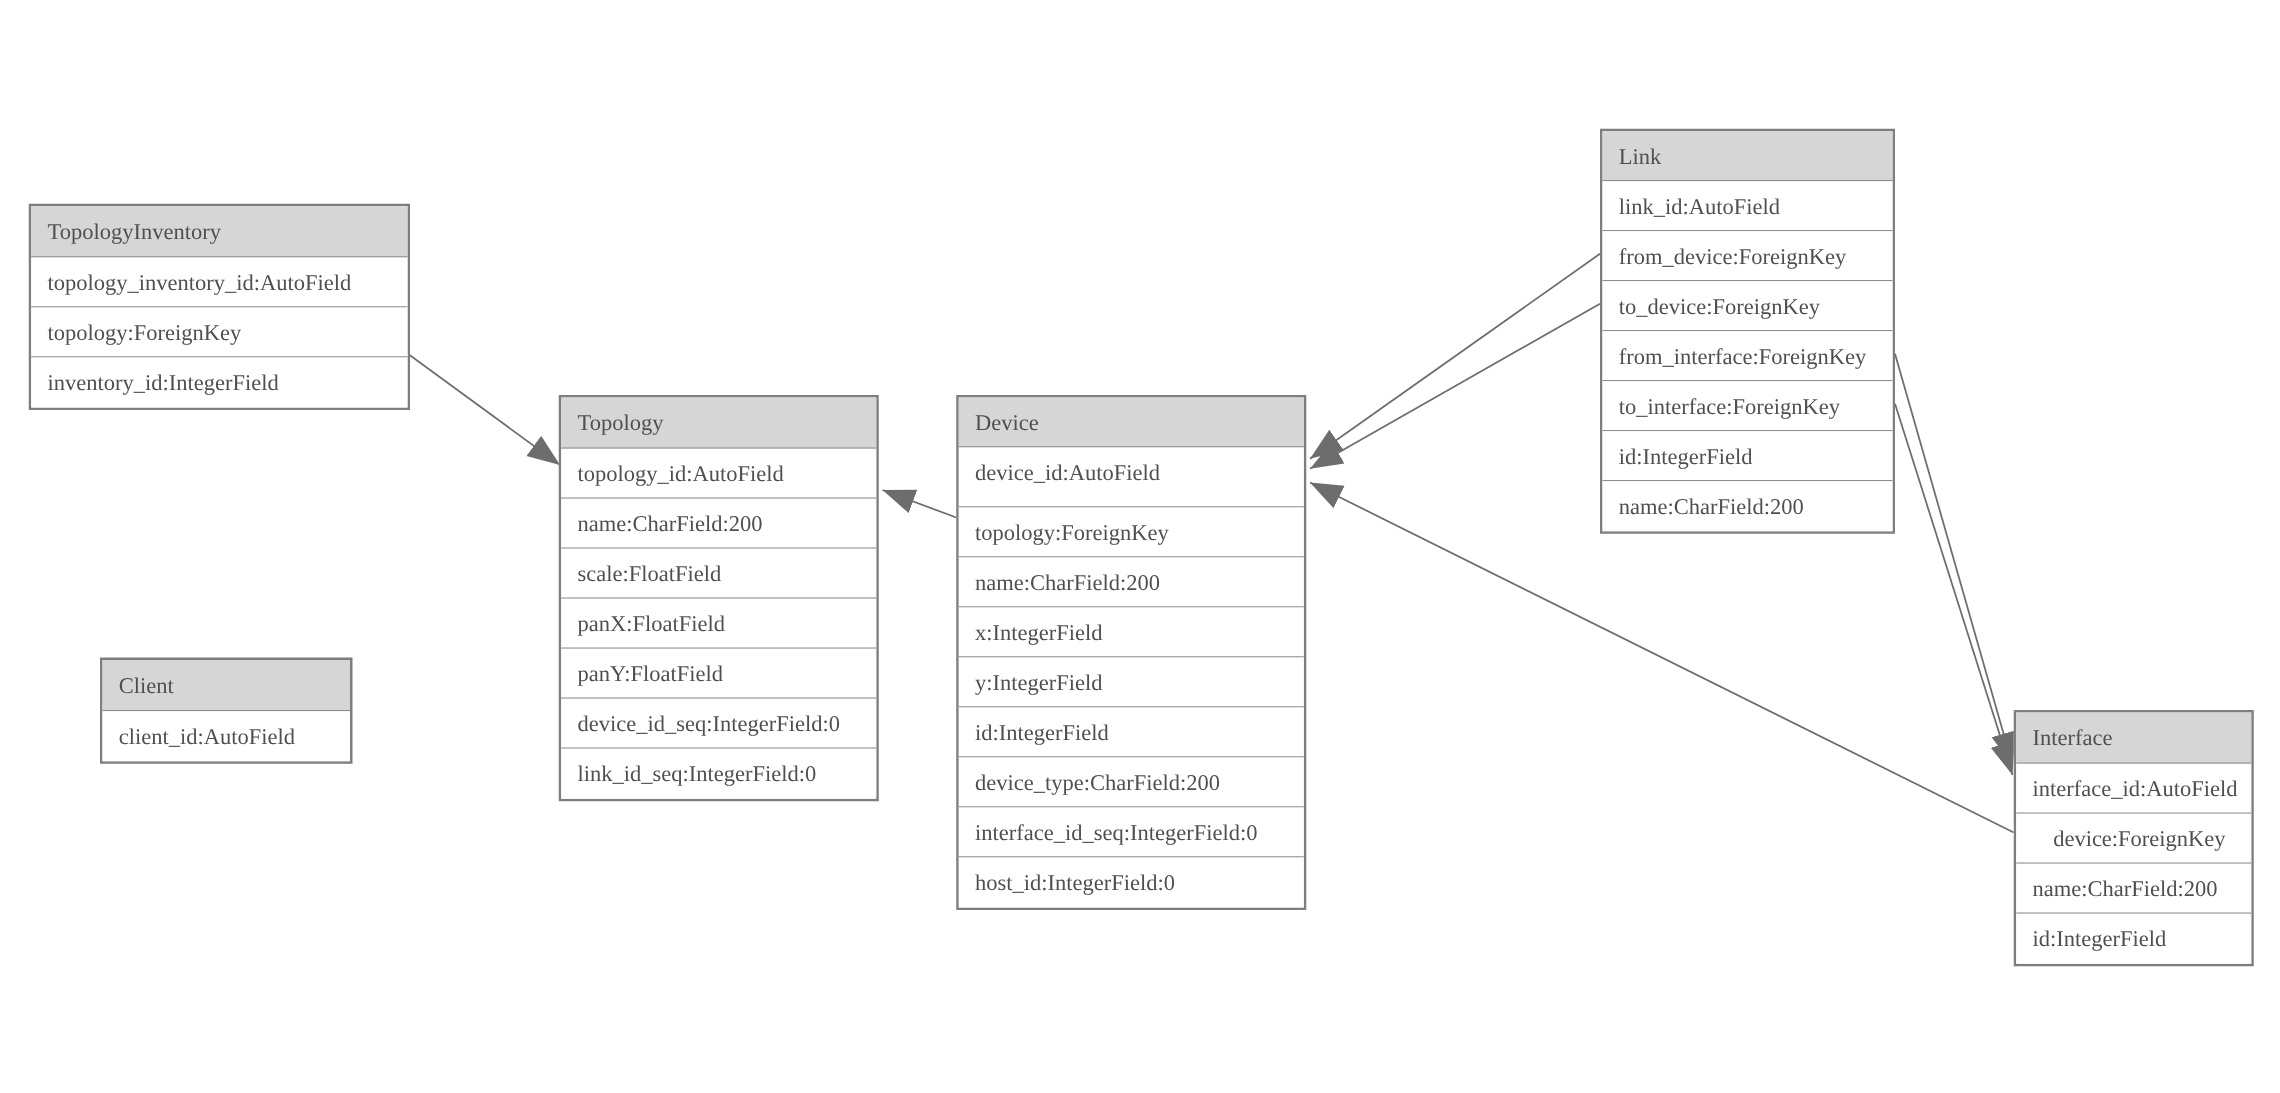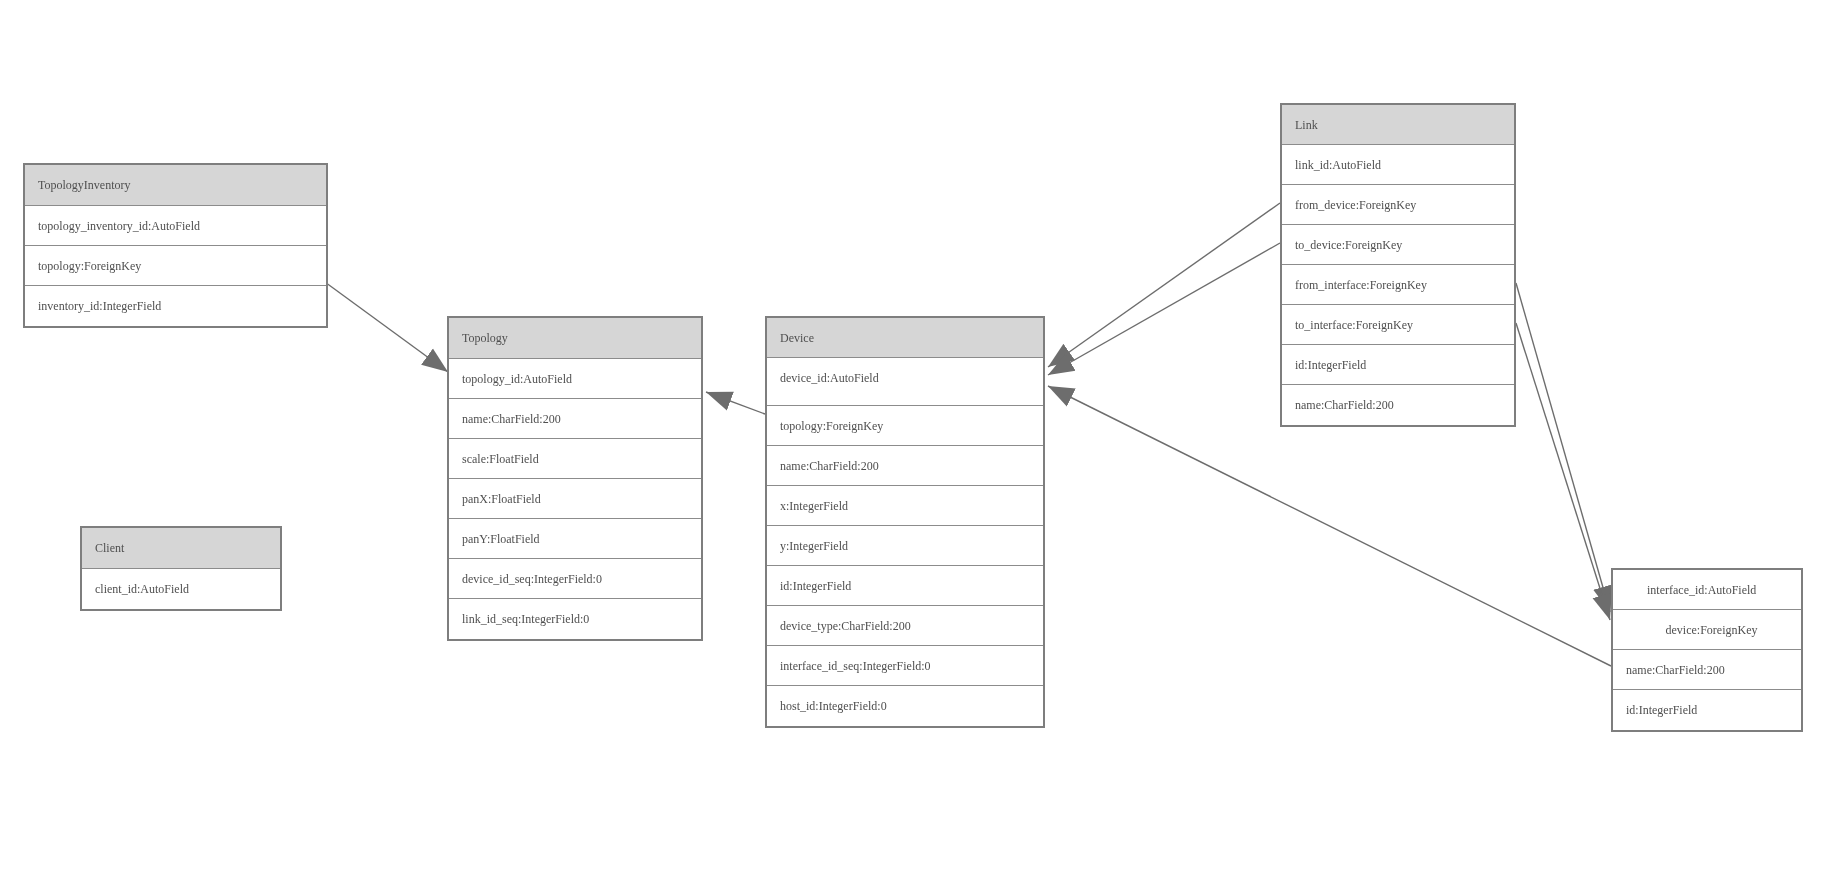--- a/index.html
+++ b/index.html
@@ -43,21 +43,21 @@
     border-bottom: 1px solid var(--row-border, #8c8c8c);
     box-sizing: border-box;
   }
   .entity-row:last-child {
     border-bottom: none;
   }
   .cell-text {
     display: block;
     padding-left: 13px;
     padding-right: 4px;
-    font-size: 12px;
+    font-size: 18px;
     color: var(--text-color, #4f4f4f);
     white-space: nowrap;
   }
 </style>
 </head>
 <body>
 
 <div id="canvas">
   <svg id="edges" xmlns="http://www.w3.org/2000/svg" width="1824" height="874" viewBox="0 0 1824 874">
     <defs>
@@ -176,21 +176,24 @@
           <span class="cell-text">to_interface:ForeignKey</span>
         </div>
         <div class="entity-row" style="height: 40px; line-height: 40px;">
           <span class="cell-text">id:IntegerField</span>
         </div>
         <div class="entity-row" style="height: 40px; line-height: 40px;">
           <span class="cell-text">name:CharField:200</span>
         </div>
       </div>
       <div class="entity" style="left: 1611px; top: 568px; width: 192px;">
-        <div class="entity-row" style="height: 40px; line-height: 40px; padding-left: 21px;">
+        <div class="entity-header" style="height: 41px; line-height: 41px;">
+          <span class="cell-text">Interface</span>
+        </div>
+        <div class="entity-row" style="height: 40px; line-height: 40px;">
           <span class="cell-text">interface_id:AutoField</span>
         </div>
         <div class="entity-row" style="height: 40px; line-height: 40px; text-align: center;">
           <span class="cell-text">device:ForeignKey</span>
         </div>
         <div class="entity-row" style="height: 40px; line-height: 40px;">
           <span class="cell-text">name:CharField:200</span>
         </div>
         <div class="entity-row" style="height: 40px; line-height: 40px;">
           <span class="cell-text">id:IntegerField</span>

